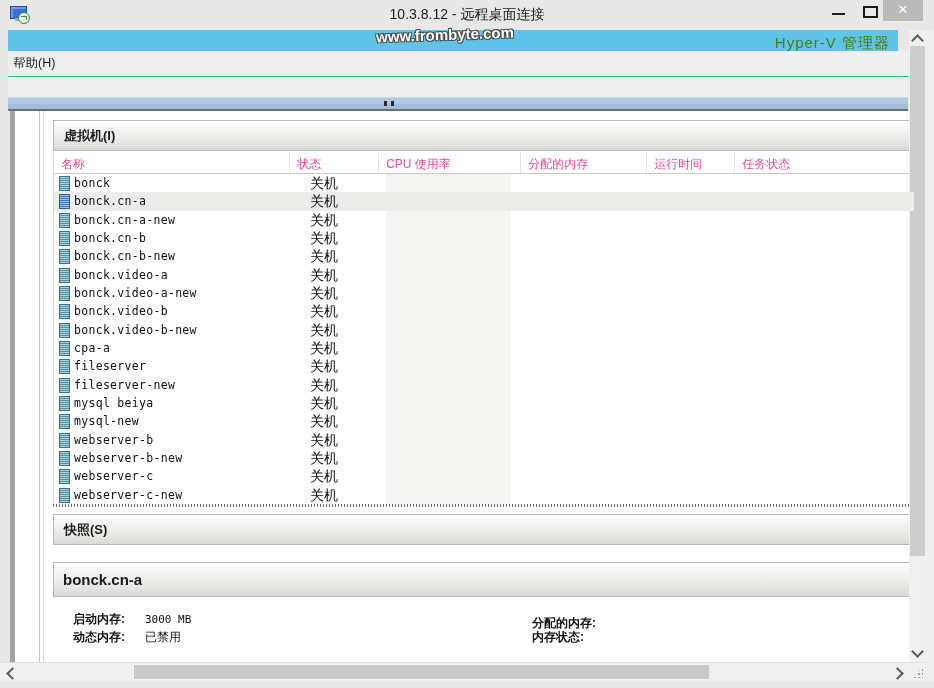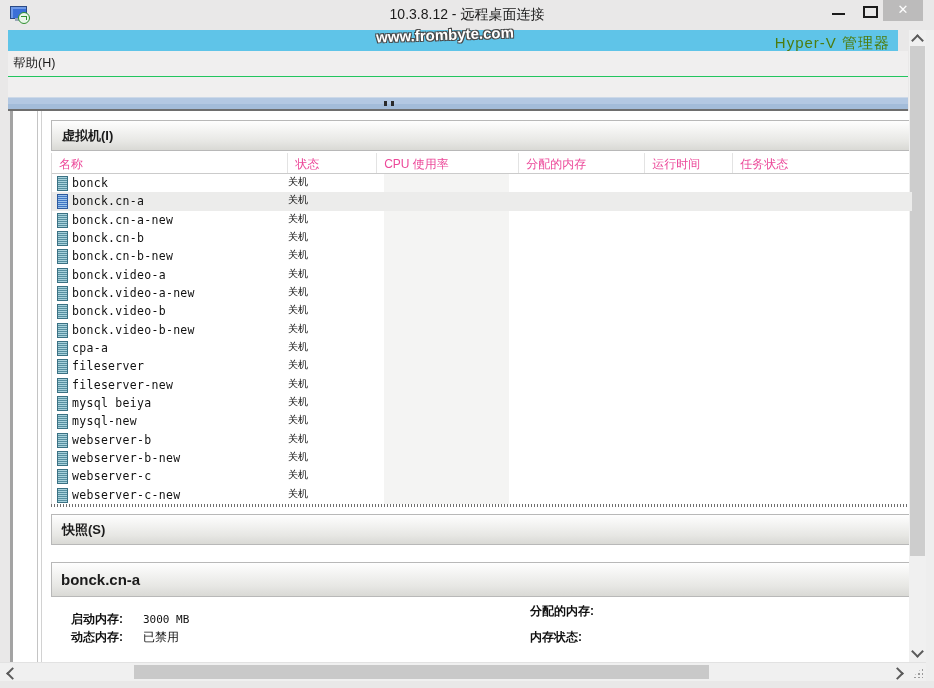--- a/index.html
+++ b/index.html
@@ -33,21 +33,21 @@
   }
   
   .menubar{position:absolute;left:8px;top:51px;width:900px;height:25px;background:#f0efef;border-bottom:5px solid #22c55e;}
   .menu-item{display:inline-block;padding:4px 6px 0 5px;font-size:12.5px;color:#1b1b1b;}
   .toolbar{position:absolute;left:8px;top:77px;width:900px;height:20px;background:#f0efef;}
   
   .banner{position:absolute;left:8px;top:97px;width:900px;height:14px;
     background:linear-gradient(#cdd9e8 0 1px,#b3c8e2 1px 7px,#a3bcd9 7px 12px,#6e6e6e 12px 14px);}
   .banner .mark{position:absolute;top:4px;width:3px;height:5px;background:#2a2a2a;}
   
-  .main-panel{position:absolute;left:10px;top:111px;width:898px;height:551px;background:#ffffff;border-left:3px solid #a3a3a3;}
+  .main-panel{position:absolute;left:10px;top:111px;width:898px;height:551px;background:#ffffff;border-left:5px solid #a3a3a3;}
   .vline{position:absolute;top:0;width:1px;height:551px;background:#c4c4c4;}
   .section-box{
     position:absolute;left:38px;width:860px;box-sizing:border-box;
     background:linear-gradient(#fefefe,#e7e7e4 70%,#d9d9d5);border:1px solid #b8b8b8;
     color:#1b1b1b;
   }
   .box-vm{top:9px;height:31px;font-size:13px;font-weight:bold;line-height:29px;padding-left:10px;}
   .box-snap{top:403px;height:31px;font-size:13px;font-weight:bold;line-height:29px;padding-left:10px;}
   .box-detail{top:451px;height:35px;font-size:15px;font-weight:bold;line-height:33px;padding-left:9px;}
   
@@ -56,21 +56,21 @@
   .th{box-sizing:border-box;font-size:12px;color:#ec4899;padding:3px 0 0 7px;white-space:nowrap;overflow:hidden;}
   .th + .th{border-left:1px solid #e3e3e3;}
   .tbody{position:relative;}
   .cpu-band{position:absolute;left:332px;top:0;width:125px;height:330px;background:#f4f4f3;z-index:0;}
   .vm-row{position:relative;height:18.33px;z-index:1;}
   .vm-row.selected{background:#ececeb;}
   .vm-icon{position:absolute;left:5px;top:2px;width:9px;height:13px;border:1px solid #3a7183;
     background:repeating-linear-gradient(180deg,#a8d2dc 0 1px,#568fa0 1px 2px);}
   .vm-row.selected .vm-icon{border-color:#2d5a9e;background:repeating-linear-gradient(180deg,#9ec4ea 0 1px,#3f76c4 1px 2px);}
   .vm-name{position:absolute;left:20px;top:2px;font-family:"DejaVu Sans Mono","Liberation Mono",monospace;font-size:11.5px;color:#111;letter-spacing:0.3px;}
-  .vm-status{position:absolute;left:236px;top:1px;font-size:10px;color:#111;}
+  .vm-status{position:absolute;left:256px;top:1px;font-size:14px;color:#111;}
   .hatch{position:absolute;left:38px;top:393px;width:860px;height:3px;
     background:repeating-linear-gradient(90deg,#6f6f6f 0 1px,#ffffff 1px 3px);}
   
   .details{position:absolute;left:38px;top:486px;width:860px;height:64px;background:#fff;font-size:12px;color:#111;}
   .dfield{position:absolute;white-space:nowrap;}
   .dlabel{font-weight:bold;}
   .dvalue{margin-left:20px;font-family:"DejaVu Sans Mono","Liberation Mono",monospace;font-size:11px;}
   .dvalue.cn{font-family:"Liberation Sans","DejaVu Sans",sans-serif;font-size:12px;}
   
   .v-scroll{position:absolute;left:909px;top:30px;width:17px;height:632px;background:#f0f0f0;}
@@ -236,21 +236,21 @@
 
     <div class="section-box box-detail">bonck.cn-a</div>
 
     <div class="details">
       <div class="dfield" style="left:20px;top:14px;">
         <span class="dlabel">启动内存:</span><span class="dvalue">3000 MB</span>
       </div>
       <div class="dfield" style="left:20px;top:32px;">
         <span class="dlabel">动态内存:</span><span class="dvalue cn">已禁用</span>
       </div>
-      <div class="dfield" style="left:479px;top:6px;">
+      <div class="dfield" style="left:479px;top:18px;">
         <span class="dlabel">分配的内存:</span><span class="dvalue cn"></span>
       </div>
       <div class="dfield" style="left:479px;top:32px;">
         <span class="dlabel">内存状态:</span><span class="dvalue cn"></span>
       </div>
     </div>
   </div>
 
   <div class="v-scroll">
     <div class="chev chev-up"></div>

